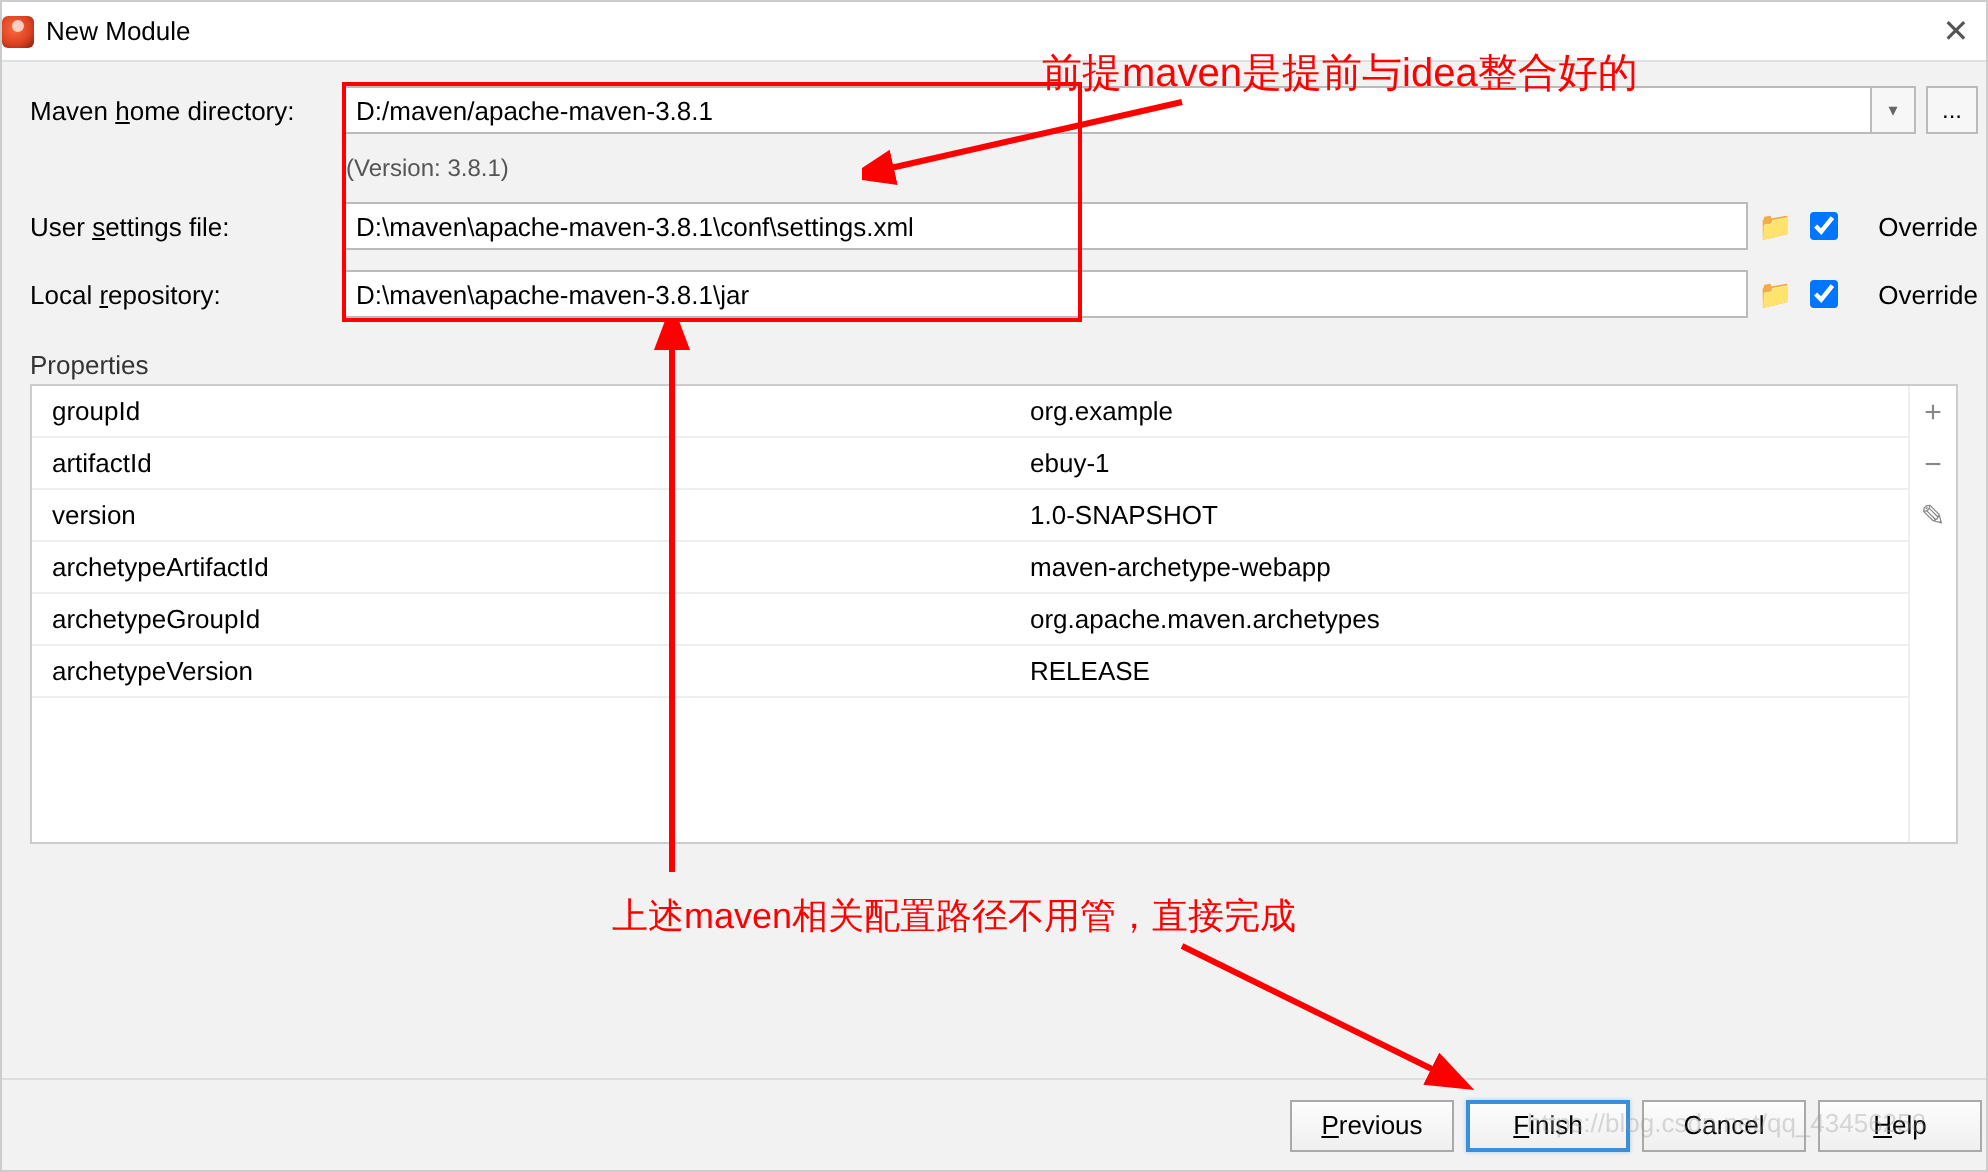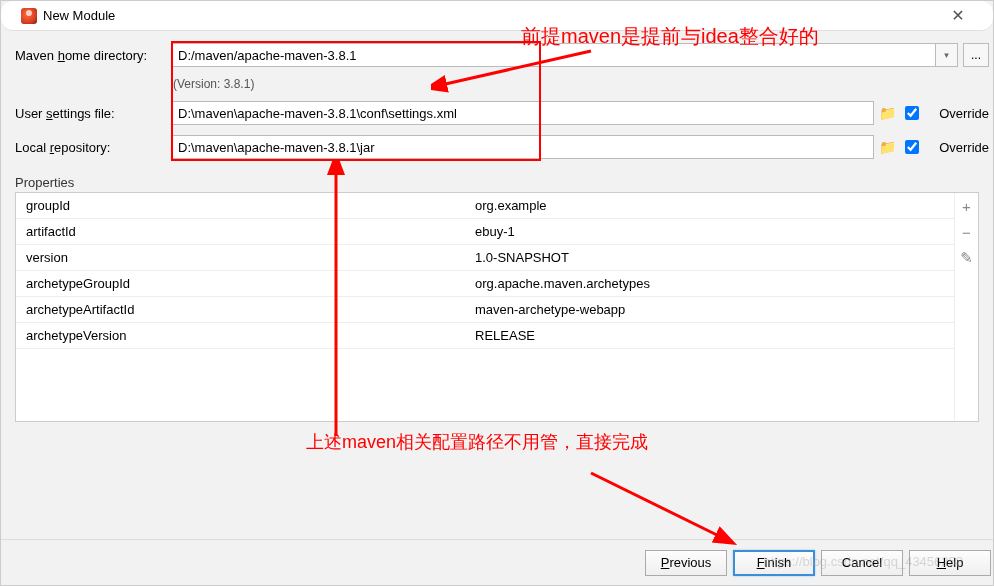--- a/index.html
+++ b/index.html
@@ -21,24 +21,23 @@
       width: 994px;
       height: 586px;
       border: 1px solid #ccc;
       position: relative;
       background: #f2f2f2;
     }
     .title-bar {
       height: 30px;
       display: flex;
       align-items: center;
-      padding: 0 20px;
+      padding: 0 0;
       background: #fff;
       border-bottom: 1px solid #e0e0e0;
-      border-radius: 12px;
     }
     .title-icon {
       width: 16px;
       height: 16px;
       margin-right: 6px;
       background: radial-gradient(circle at 40% 40%, #ff6b3d 0%, #d94020 60%, #7a1f0f 100%);
       border-radius: 3px;
       position: relative;
     }
     .title-icon::after {
@@ -153,20 +152,21 @@
     }
     .props-table {
       flex: 1;
       overflow: auto;
     }
     .props-row {
       display: flex;
       border-bottom: 1px solid #eee;
       height: 26px;
       align-items: center;
+      gap: 40px;
     }
     .props-key {
       width: 455px;
       padding-left: 10px;
       font-size: 13px;
     }
     .props-val {
       flex: 1;
       padding-left: 4px;
       font-size: 13px;
@@ -295,26 +295,26 @@
         </div>
         <div class="props-row">
           <div class="props-key">artifactId</div>
           <div class="props-val">ebuy-1</div>
         </div>
         <div class="props-row">
           <div class="props-key">version</div>
           <div class="props-val">1.0-SNAPSHOT</div>
         </div>
         <div class="props-row">
+          <div class="props-key">archetypeArtifactId</div>
+          <div class="props-val">maven-archetype-webapp</div>
+        </div>
+        <div class="props-row">
           <div class="props-key">archetypeGroupId</div>
           <div class="props-val">org.apache.maven.archetypes</div>
-        </div>
-        <div class="props-row">
-          <div class="props-key">archetypeArtifactId</div>
-          <div class="props-val">maven-archetype-webapp</div>
         </div>
         <div class="props-row">
           <div class="props-key">archetypeVersion</div>
           <div class="props-val">RELEASE</div>
         </div>
       </div>
     <div class="props-side">
       <div class="side-btn">+</div>
       <div class="side-btn">−</div>
       <div class="side-btn">✎</div>
@@ -343,21 +343,21 @@
 
   <svg class="arrow" style="left:320px; top:160px; width:30px; height:280px;">
     <defs>
         <marker id="ah2" markerWidth="10" markerHeight="10" refX="2" refY="3" orient="auto">
           <path d="M0,0 L0,6 L8,3 z" fill="#ff0000"></path>
         </marker>
       </defs>
     <line x1="15" y1="275" x2="15" y2="8" stroke="#ff0000" stroke-width="3" marker-end="url(#ah2)"></line>
   </svg>
 
-  <div class="annotation" style="left:305px; top:429px; font-size:18px;">上述maven相关配置路径不用管，直接完成</div>
+  <div class="annotation" style="left:305px; top:445px; font-size:18px;">上述maven相关配置路径不用管，直接完成</div>
 
   <svg class="arrow" style="left:580px; top:466px; width:160px; height:80px;">
     <defs>
         <marker id="ah3" markerWidth="10" markerHeight="10" refX="2" refY="3" orient="auto">
           <path d="M0,0 L0,6 L8,3 z" fill="#ff0000"></path>
         </marker>
       </defs>
     <line x1="10" y1="6" x2="140" y2="70" stroke="#ff0000" stroke-width="3" marker-end="url(#ah3)"></line>
   </svg>
 

